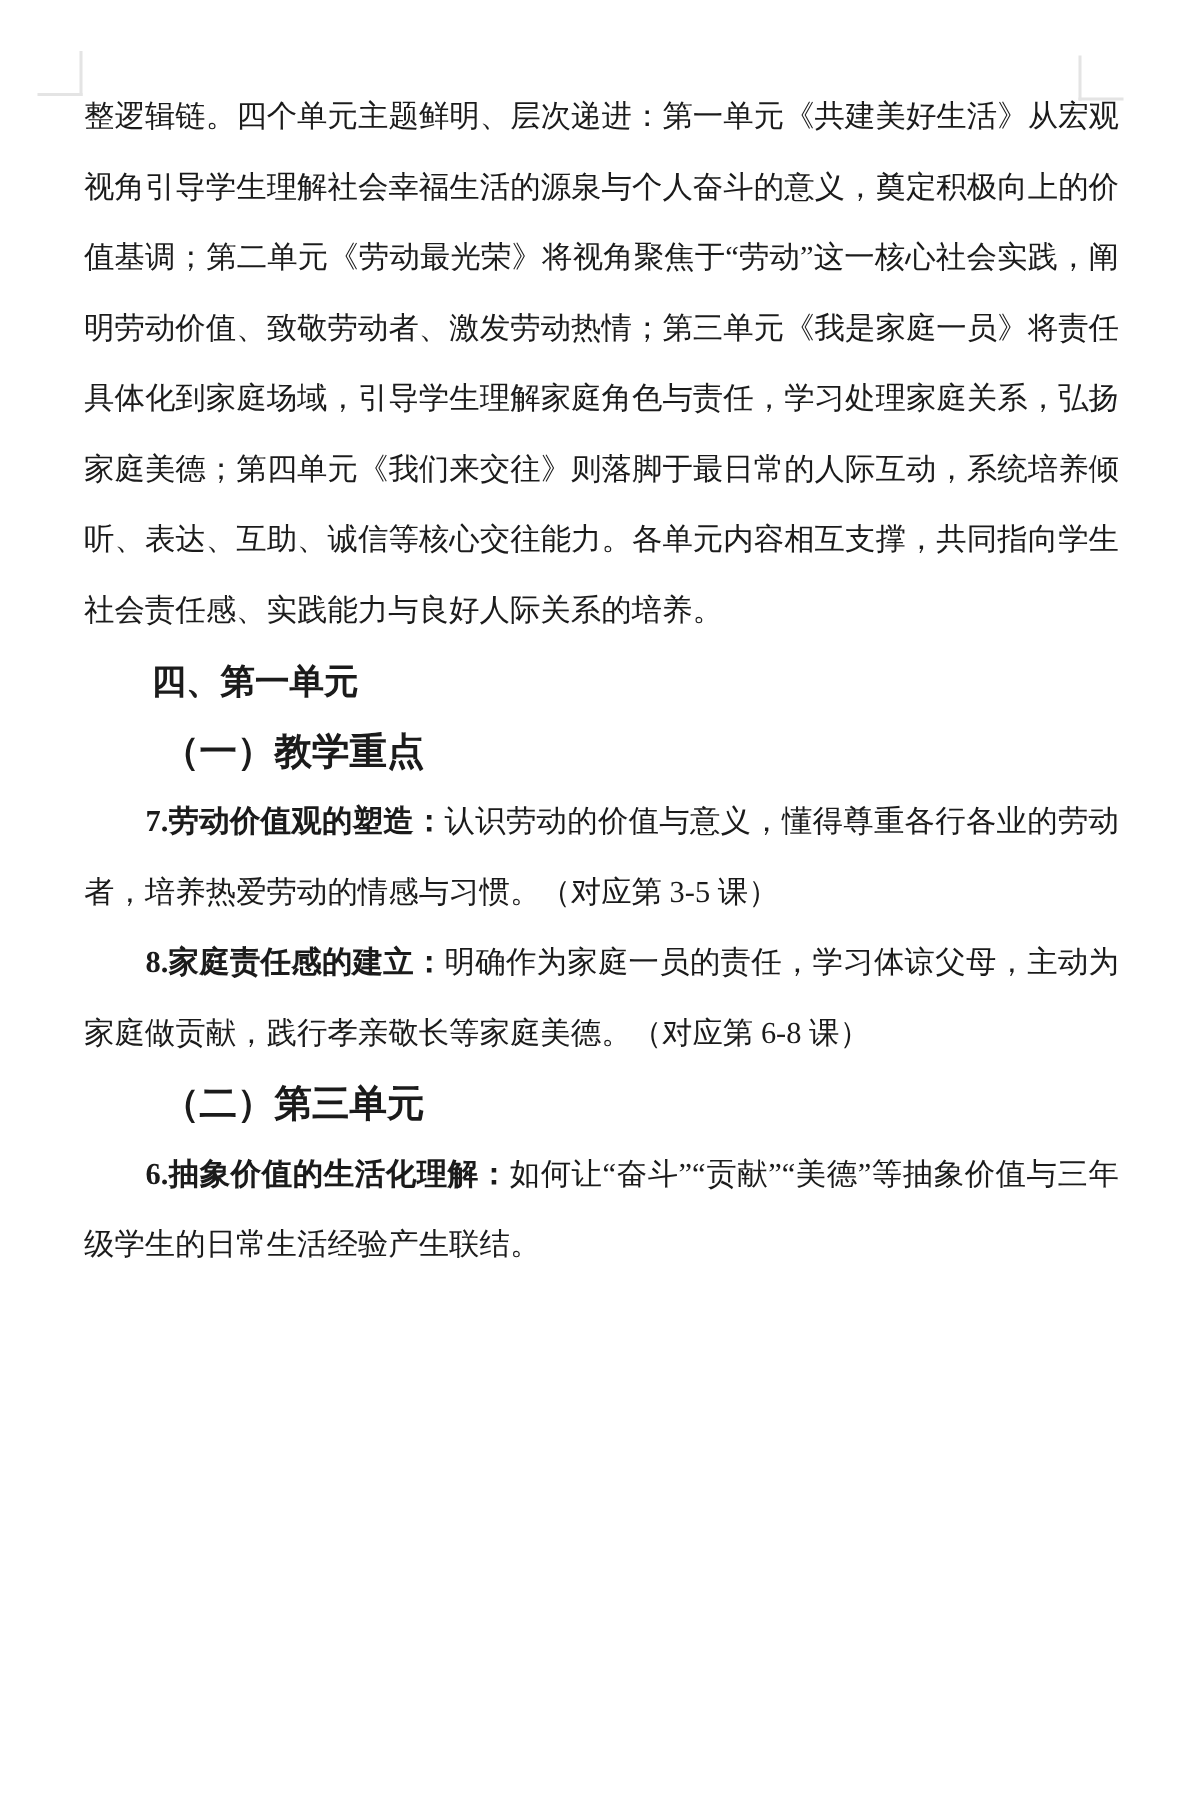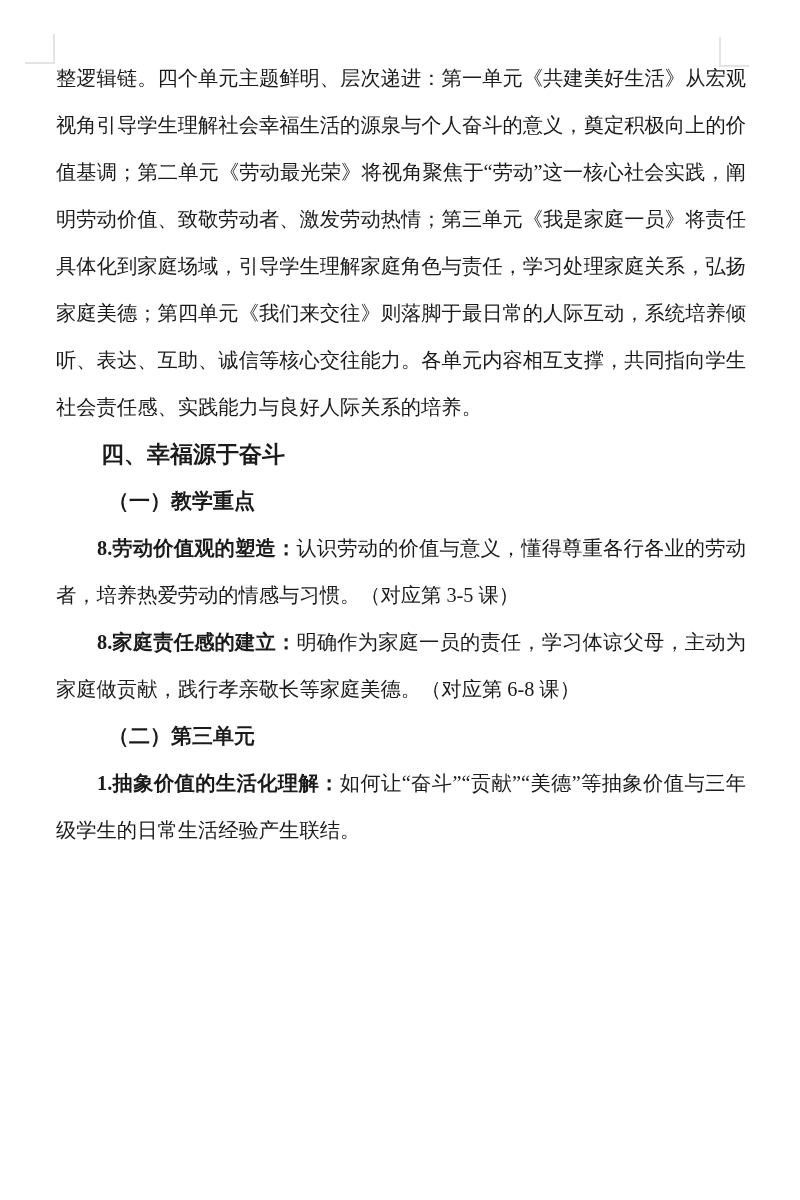--- a/index.html
+++ b/index.html
@@ -11,21 +11,21 @@
   .content p {
     margin:0; font-size:20.3px; line-height:47px;
     text-align:justify; text-justify:inter-ideograph;
     word-break:break-all;
   }
   p.cont { text-indent:0; }
   p.h1 {
     font-family:"Liberation Sans", sans-serif; font-weight:bold;
     font-size:23px; text-indent:45px; text-align:left;
   }
-  p.h2 { font-weight:bold; font-size:21px; text-indent:52px; text-align:left; }
+  p.h2 { font-weight:bold; font-size:25px; text-indent:52px; text-align:left; }
   p.item { text-indent:41px; }
   p.item .b { font-weight:bold; }
 
   
   .crop { position:absolute; width:28px; height:28px; }
   .crop-tl { left:25px;  top:34px;    border-right:2px solid #e4e4e4; border-bottom:2px solid #e4e4e4; }
   .crop-tr { left:719px; top:37px;    border-left:2px solid #e4e4e4;  border-bottom:2px solid #e4e4e4; }
   .crop-bl { left:25px;  top:1092px;  border-right:2px solid #e4e4e4; border-top:2px solid #e4e4e4; }
   .crop-br { left:719px; top:1092px;  border-left:2px solid #e4e4e4;  border-top:2px solid #e4e4e4; }
 
@@ -56,33 +56,33 @@
 <div class="page">
 
   <span class="crop crop-tl"></span>
   <span class="crop crop-tr"></span>
   <span class="crop crop-bl"></span>
   <span class="crop crop-br"></span>
 
   <div class="content">
     <p class="cont">整逻辑链。四个单元主题鲜明、层次递进：第一单元《共建美好生活》从宏观视角引导学生理解社会幸福生活的源泉与个人奋斗的意义，奠定积极向上的价值基调；第二单元《劳动最光荣》将视角聚焦于“劳动”这一核心社会实践，阐明劳动价值、致敬劳动者、激发劳动热情；第三单元《我是家庭一员》将责任具体化到家庭场域，引导学生理解家庭角色与责任，学习处理家庭关系，弘扬家庭美德；第四单元《我们来交往》则落脚于最日常的人际互动，系统培养倾听、表达、互助、诚信等核心交往能力。各单元内容相互支撑，共同指向学生社会责任感、实践能力与良好人际关系的培养。</p>
 
-    <p class="h1">四、幸福源于奋斗</p>
+    <p class="h1">四、第一单元</p>
 
     <p class="h2">（一）教学重点</p>
 
 
-    <p class="item"><span class="b">8.劳动价值观的塑造：</span><span>认识劳动的价值与意义，懂得尊重各行各业的劳动者，培养热爱劳动的情感与习惯。（对应第 3-5 课）</span></p>
+    <p class="item"><span class="b">7.劳动价值观的塑造：</span><span>认识劳动的价值与意义，懂得尊重各行各业的劳动者，培养热爱劳动的情感与习惯。（对应第 3-5 课）</span></p>
 
     <p class="item"><span class="b">8.家庭责任感的建立：</span><span>明确作为家庭一员的责任，学习体谅父母，主动为家庭做贡献，践行孝亲敬长等家庭美德。（对应第 6-8 课）</span></p>
 
 
     <p class="h2">（二）第三单元</p>
 
-    <p class="item"><span class="b">1.抽象价值的生活化理解：</span><span>如何让“奋斗”“贡献”“美德”等抽象价值与三年级学生的日常生活经验产生联结。</span></p>
+    <p class="item"><span class="b">6.抽象价值的生活化理解：</span><span>如何让“奋斗”“贡献”“美德”等抽象价值与三年级学生的日常生活经验产生联结。</span></p>
   </div>
 
   <div class="stamp">
     <span class="sb st-top"></span>
     <span class="sb st-left"></span>
     <span class="sb st-right"></span>
     <span class="sb st-body"></span>
     <span class="sb st-b1"></span>
     <span class="sb st-b2"></span>
     <span class="sb st-b3"></span>

